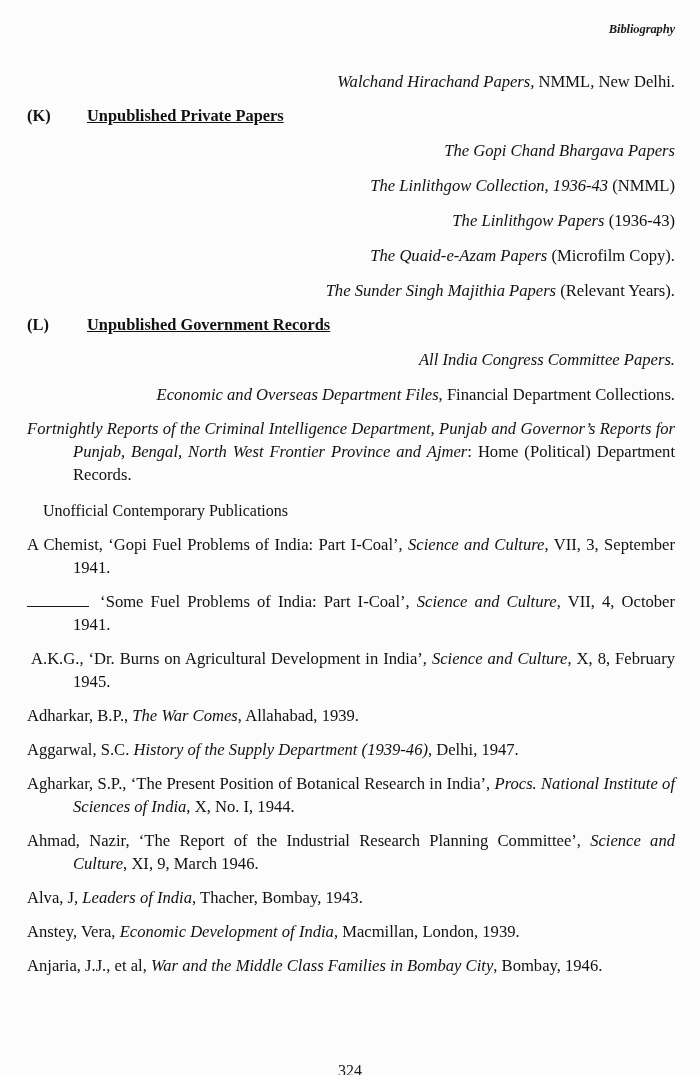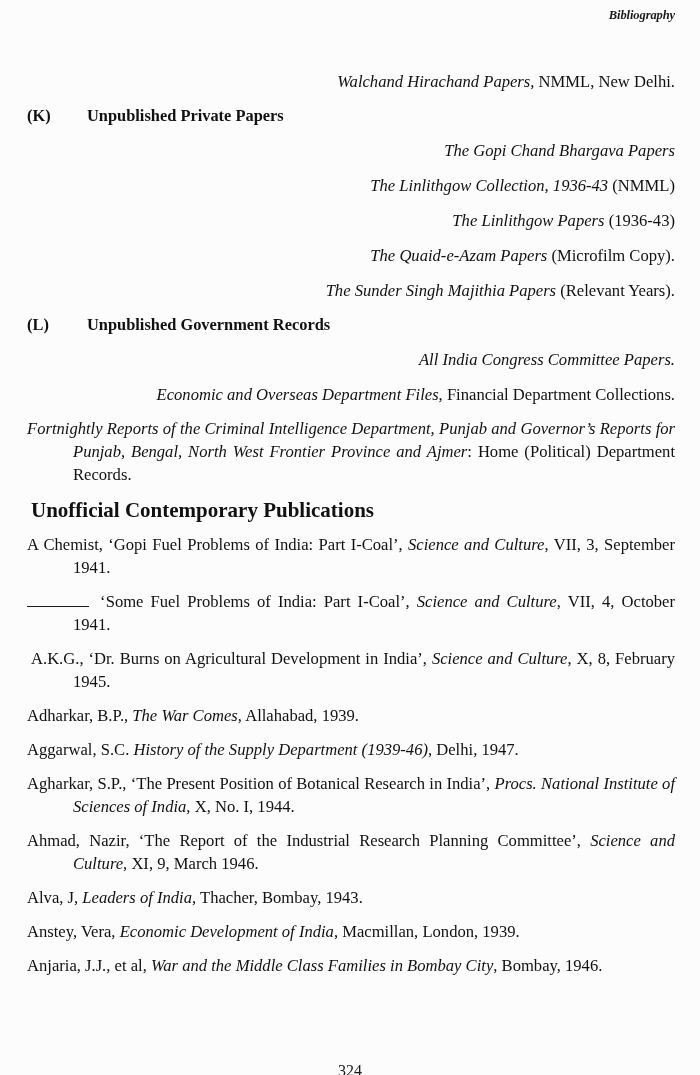--- a/index.html
+++ b/index.html
@@ -14,21 +14,21 @@
     height: 1075px;
     background: #fcfcfc;
     overflow: hidden;
     font-family: "Liberation Serif", "DejaVu Serif", serif;
     color: #111111;
     box-sizing: border-box;
   }
   
   .running-head {
     position: absolute;
-    top: 8px;
+    top: 22px;
     right: 25px;
     font-family: "Liberation Serif", "DejaVu Serif", serif;
     font-weight: bold;
     font-style: italic;
     font-size: 12.5px;
     letter-spacing: -0.1px;
     color: #1a1a1a;
   }
   
   .column {
@@ -66,26 +66,27 @@
     font-weight: bold;
     margin: 0 0 11px 0;
     display: flex;
   }
   .section-head .marker {
     width: 60px;
     flex: 0 0 60px;
   }
   .section-head .title {
     flex: 1 1 auto;
+    text-decoration: underline;
   }
   .plain-head {
-    font-size: 21px;
+    font-size: 16px;
     line-height: 23px;
-    font-weight: bold;
-    margin: 0 0 11px 4px;
+    font-weight: normal;
+    margin: 0 0 11px 16px;
   }
   
   .gap-before-k { margin-top: 11px; }
   .gap-before-l { margin-top: 11px; }
   .gap-before-unofficial { margin-top: 13px; }
   
   .author-rule {
     display: inline-block;
     width: 62px;
     border-bottom: 1.4px solid #1a1a1a;

